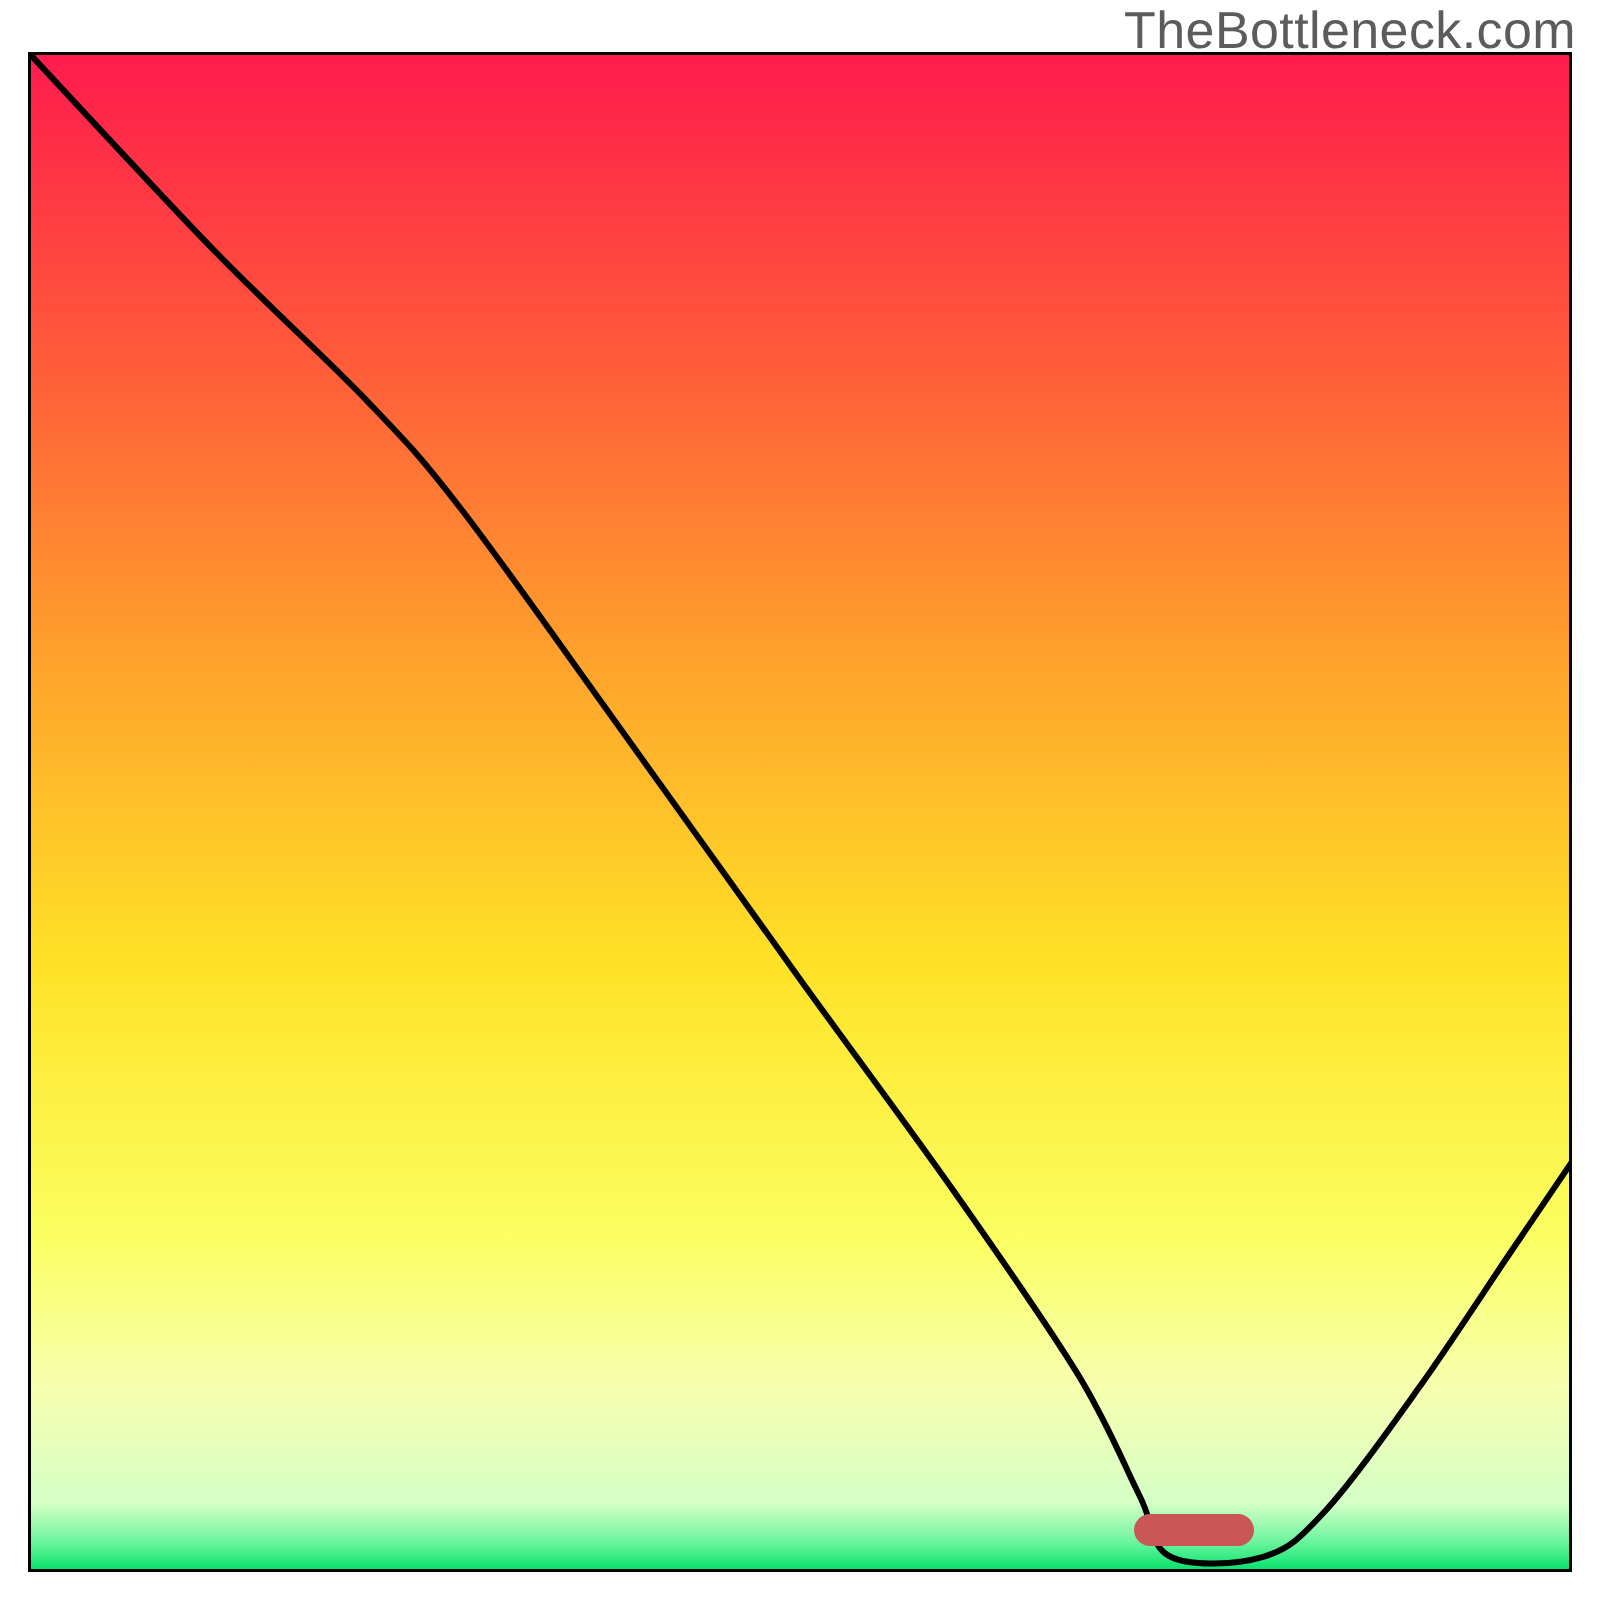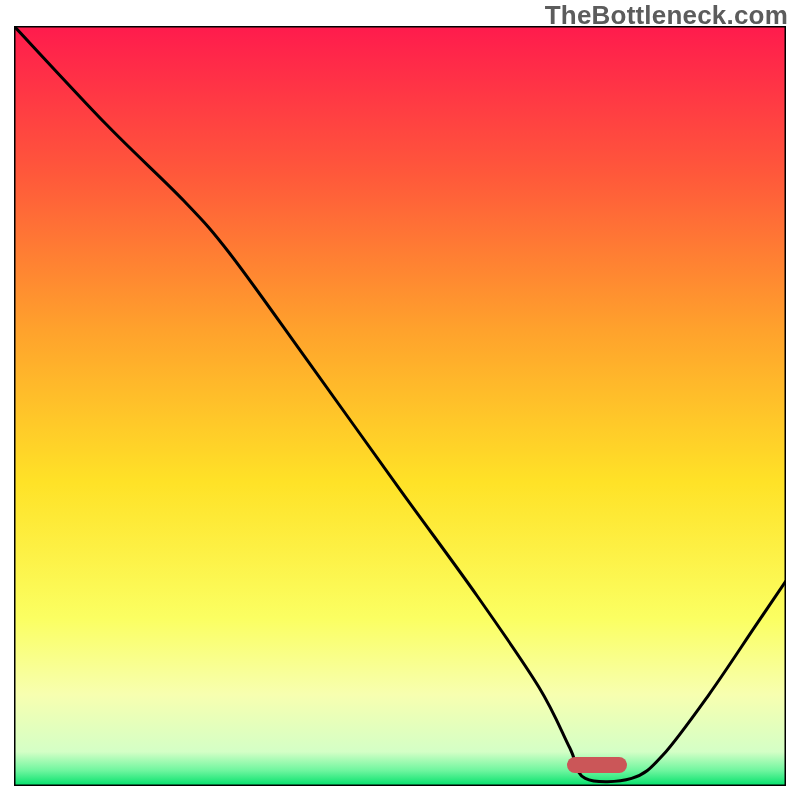--- a/index.html
+++ b/index.html
@@ -14,21 +14,21 @@
     position: relative;
     width: 800px;
     height: 800px;
   }
   .watermark {
     position: absolute;
     top: 0px;
     right: 12px;
     font-family: Arial, Helvetica, sans-serif;
     font-size: 26px;
-    font-weight: 700;
+    font-weight: 400;
     color: #5c5c5c;
     letter-spacing: 0.2px;
   }
   .plot {
     position: absolute;
     left: 14px;
     top: 26px;
     width: 772px;
     height: 760px;
   }

